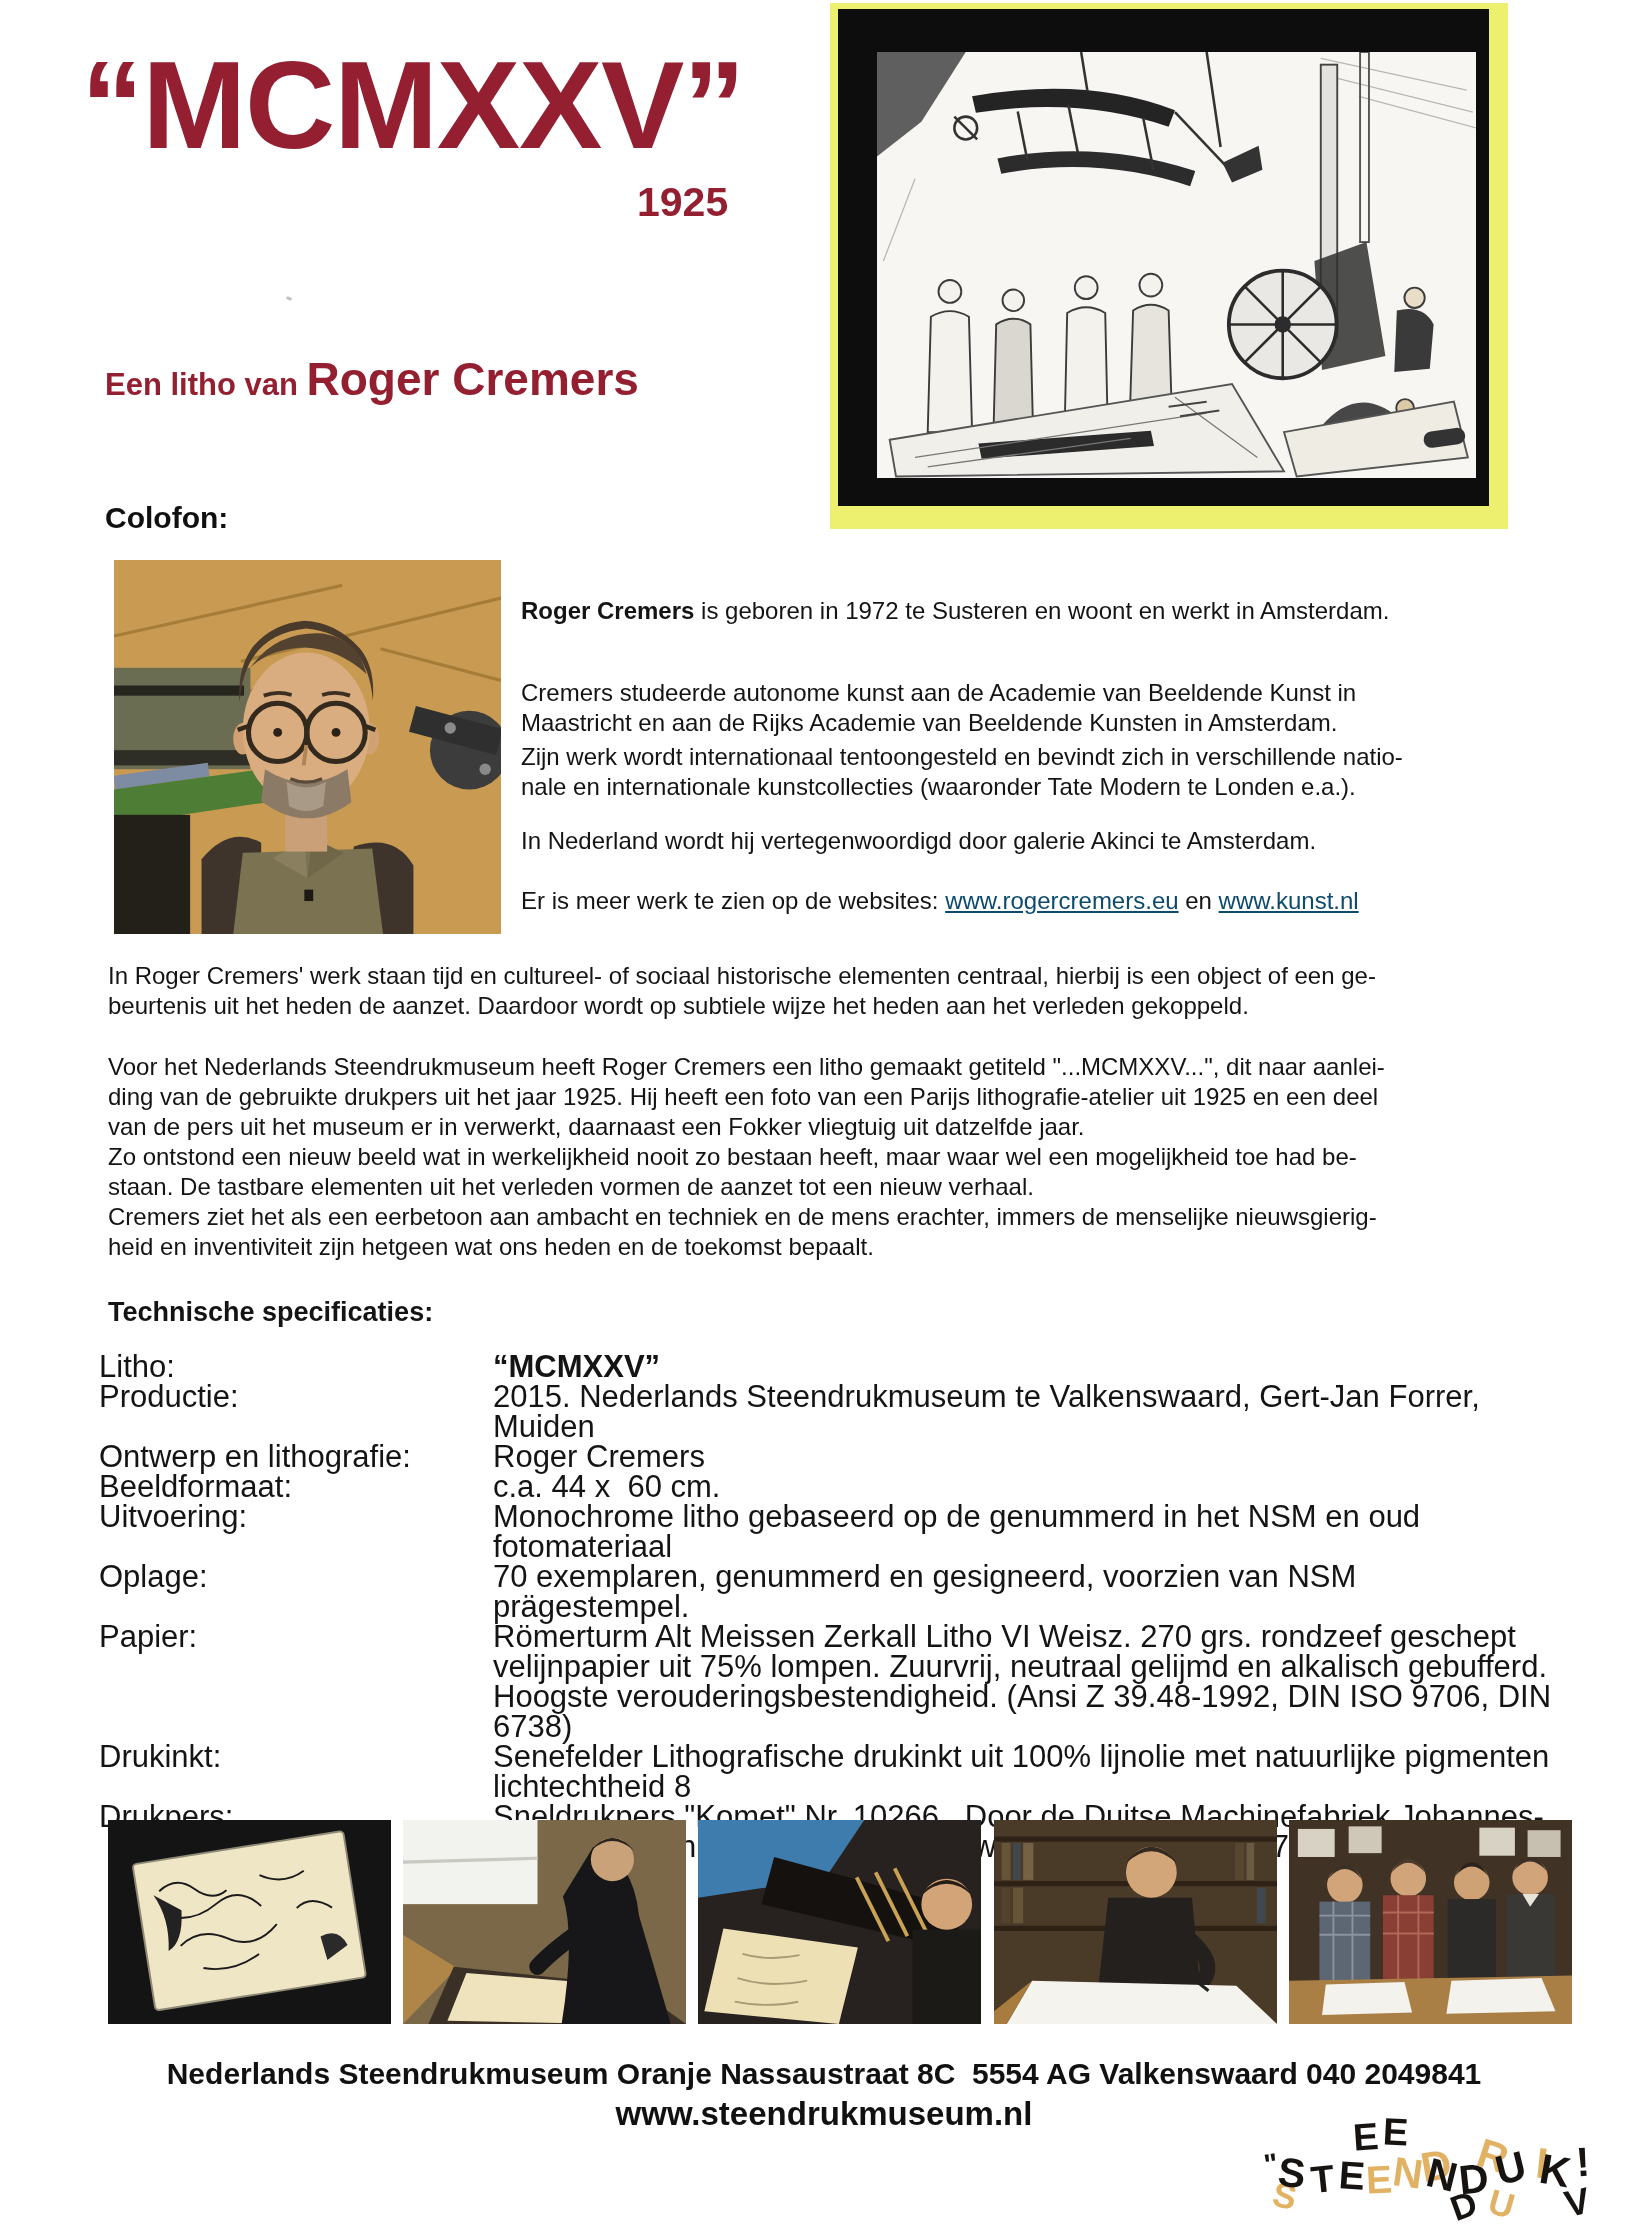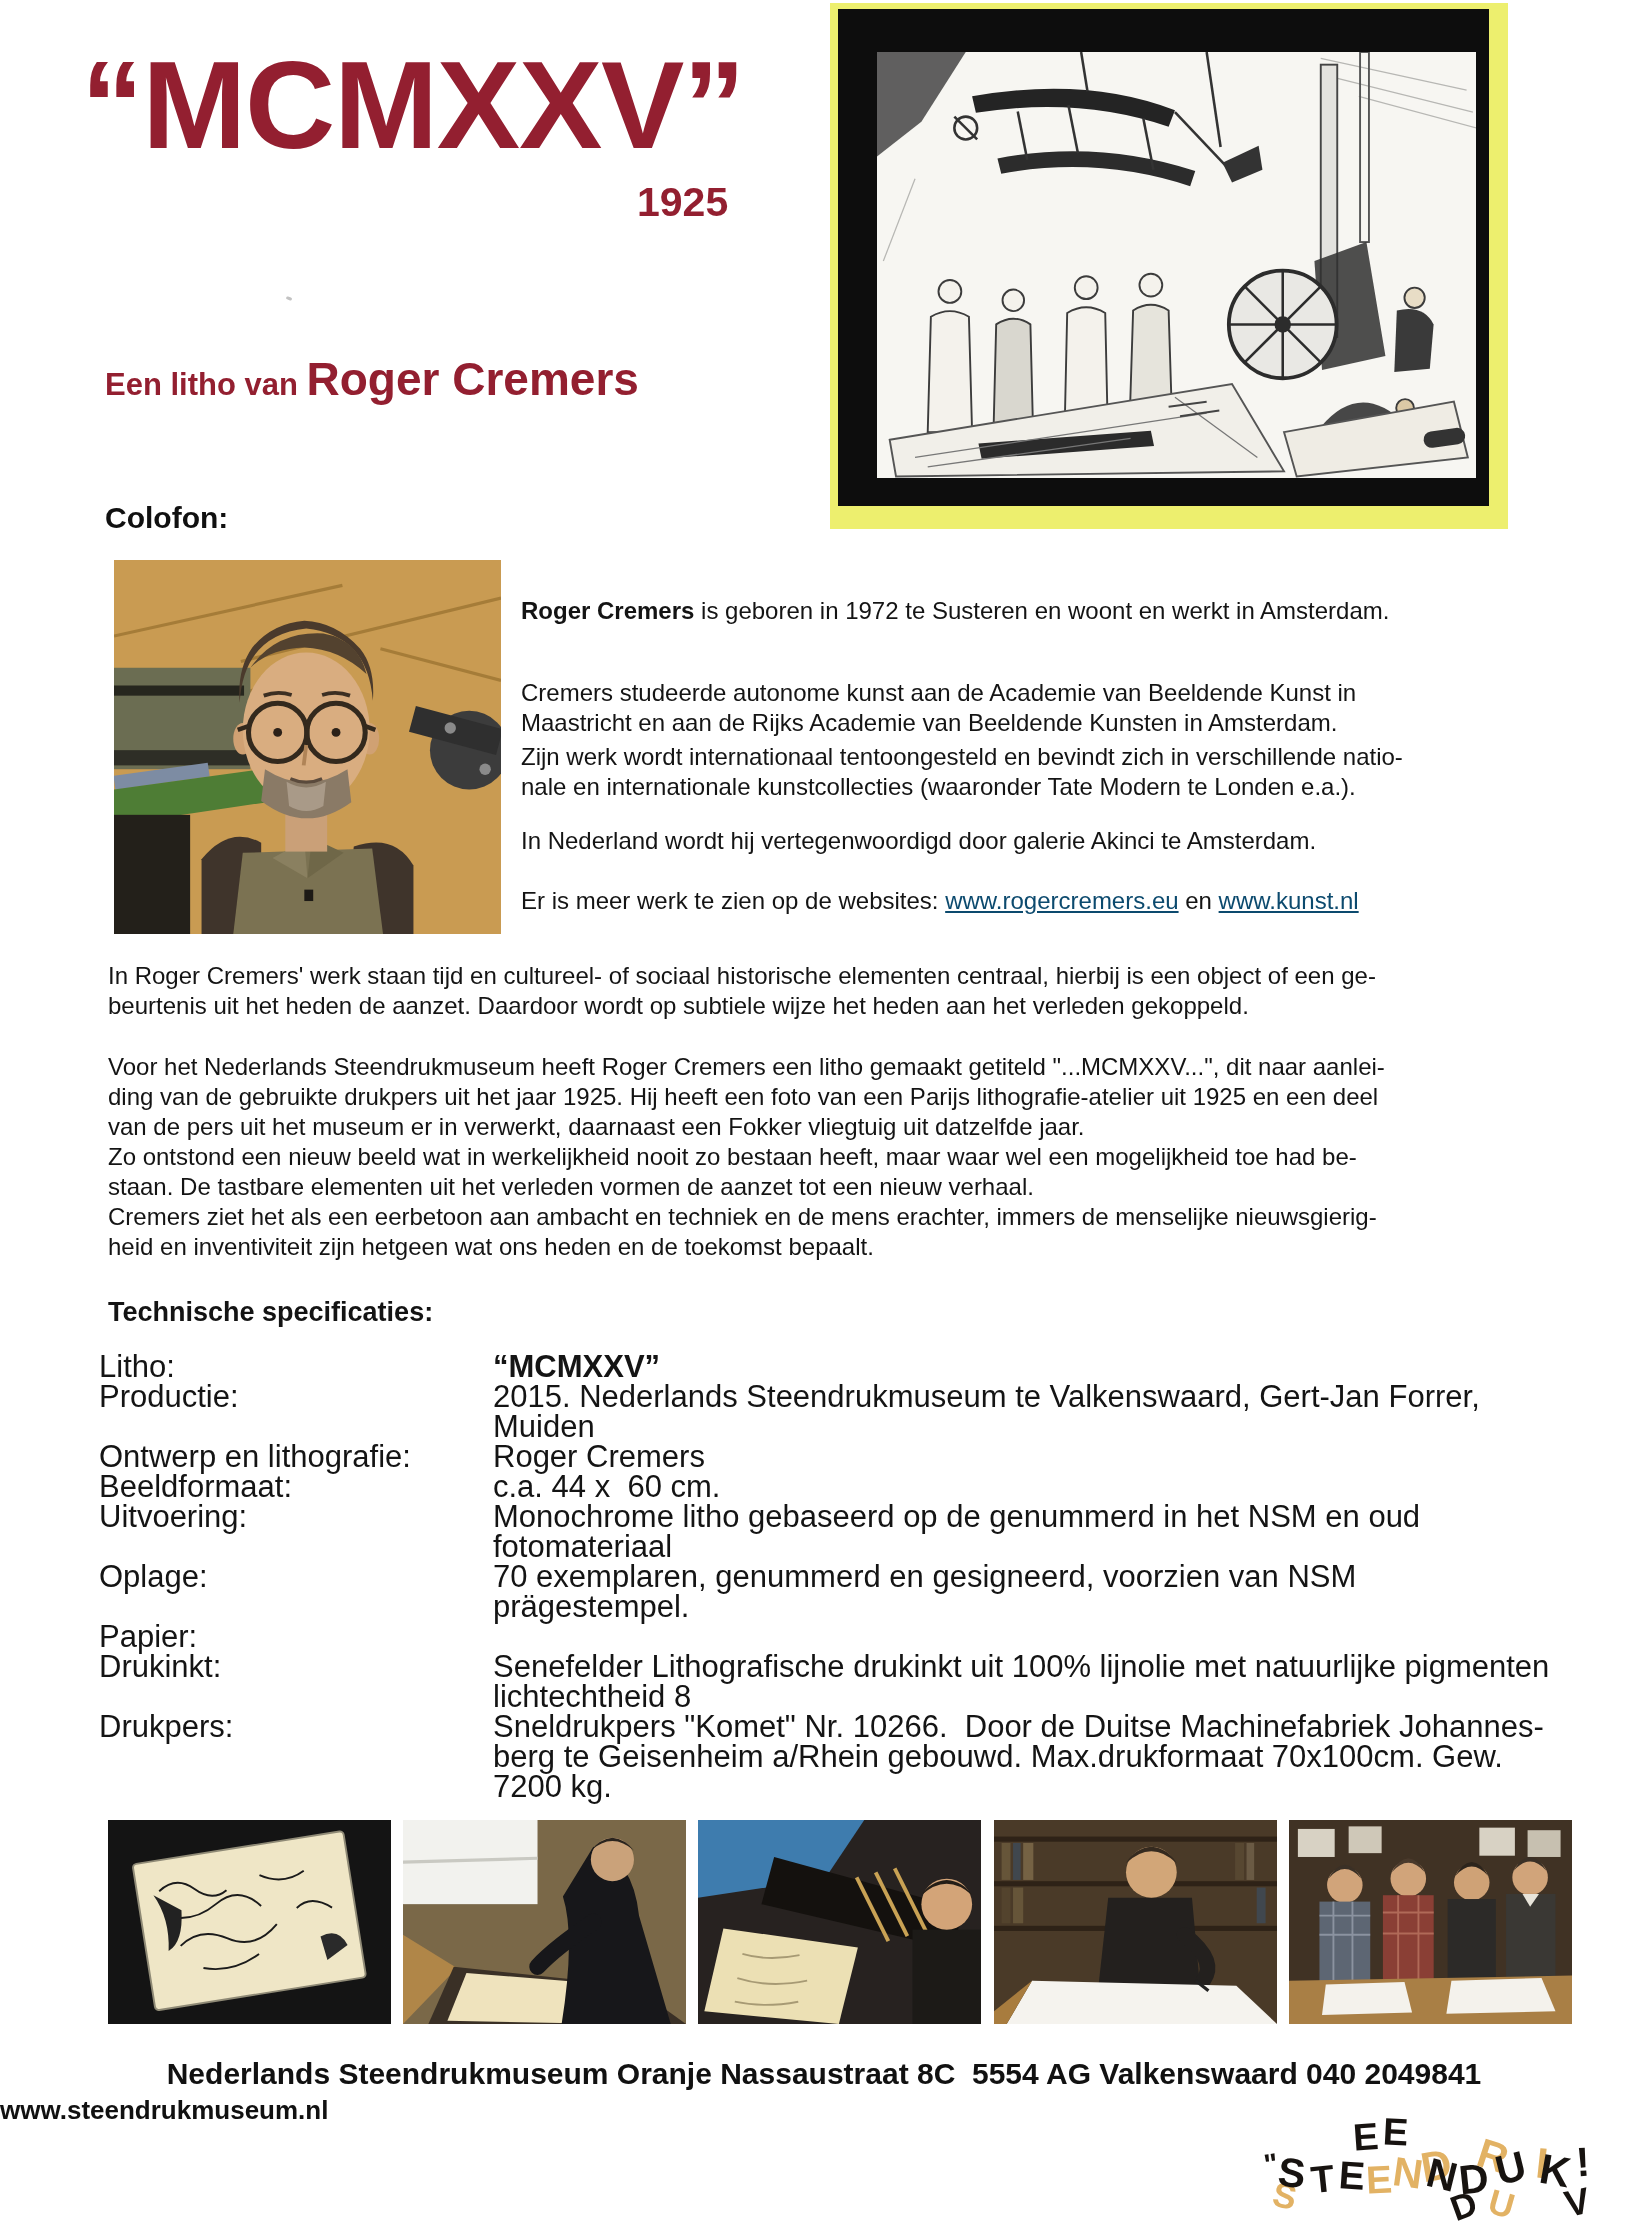--- a/index.html
+++ b/index.html
@@ -51,22 +51,22 @@
 
   
   .strip-photo{position:absolute;top:1820px;width:283px;height:204px;overflow:hidden;}
   .strip-photo svg{width:100%;height:100%;display:block;}
   #photo1{left:108px;} #photo2{left:403px;} #photo3{left:698px;}
   #photo4{left:994px;} #photo5{left:1289px;}
 
   
   #footer-line1{position:absolute;left:0;top:2057px;width:1648px;text-align:center;
                 font-size:30px;font-weight:bold;color:#111;}
-  #footer-line2{position:absolute;left:0;top:2095px;width:1648px;
-                font-size:26px;font-weight:bold;color:#111;}
+  #footer-line2{position:absolute;left:0;top:2095px;width:1648px;text-align:center;
+                font-size:33px;font-weight:bold;color:#111;}
 
   
   #logo-steendruk{position:absolute;left:1260px;top:2118px;width:347px;height:110px;overflow:hidden;}
   .logo-letter{position:absolute;font-weight:bold;font-family:"Liberation Sans",sans-serif;line-height:1;}
 </style>
 </head>
 <body>
 
 <div id="page">
 
@@ -246,20 +246,23 @@
     <div class="spec-row">
       <span class="spec-label">Uitvoering:</span>
       <span class="spec-value">Monochrome litho gebaseerd op de genummerd in het NSM en oud fotomateriaal</span>
     </div>
     <div class="spec-row">
       <span class="spec-label">Oplage:</span>
       <span class="spec-value">70 exemplaren, genummerd en gesigneerd, voorzien van NSM prägestempel.</span>
     </div>
     <div class="spec-row">
       <span class="spec-label">Papier:</span>
+      <span class="spec-value">Römerturm Alt Meissen Zerkall Litho VI Weisz. 270 grs. rondzeef geschept
+velijnpapier uit 75% lompen. Zuurvrij, neutraal gelijmd en alkalisch gebufferd.
+Hoogste verouderingsbestendigheid. (Ansi Z 39.48-1992, DIN ISO 9706, DIN 6738)</span>
     </div>
     <div class="spec-row">
       <span class="spec-label">Drukinkt:</span>
       <span class="spec-value">Senefelder Lithografische drukinkt uit 100% lijnolie met natuurlijke pigmenten
 lichtechtheid 8</span>
     </div>
     <div class="spec-row">
       <span class="spec-label">Drukpers:</span>
       <span class="spec-value">Sneldrukpers "Komet" Nr. 10266.&nbsp; Door de Duitse Machinefabriek Johannes-
 berg te Geisenheim a/Rhein gebouwd. Max.drukformaat 70x100cm. Gew. 7200 kg.</span>

